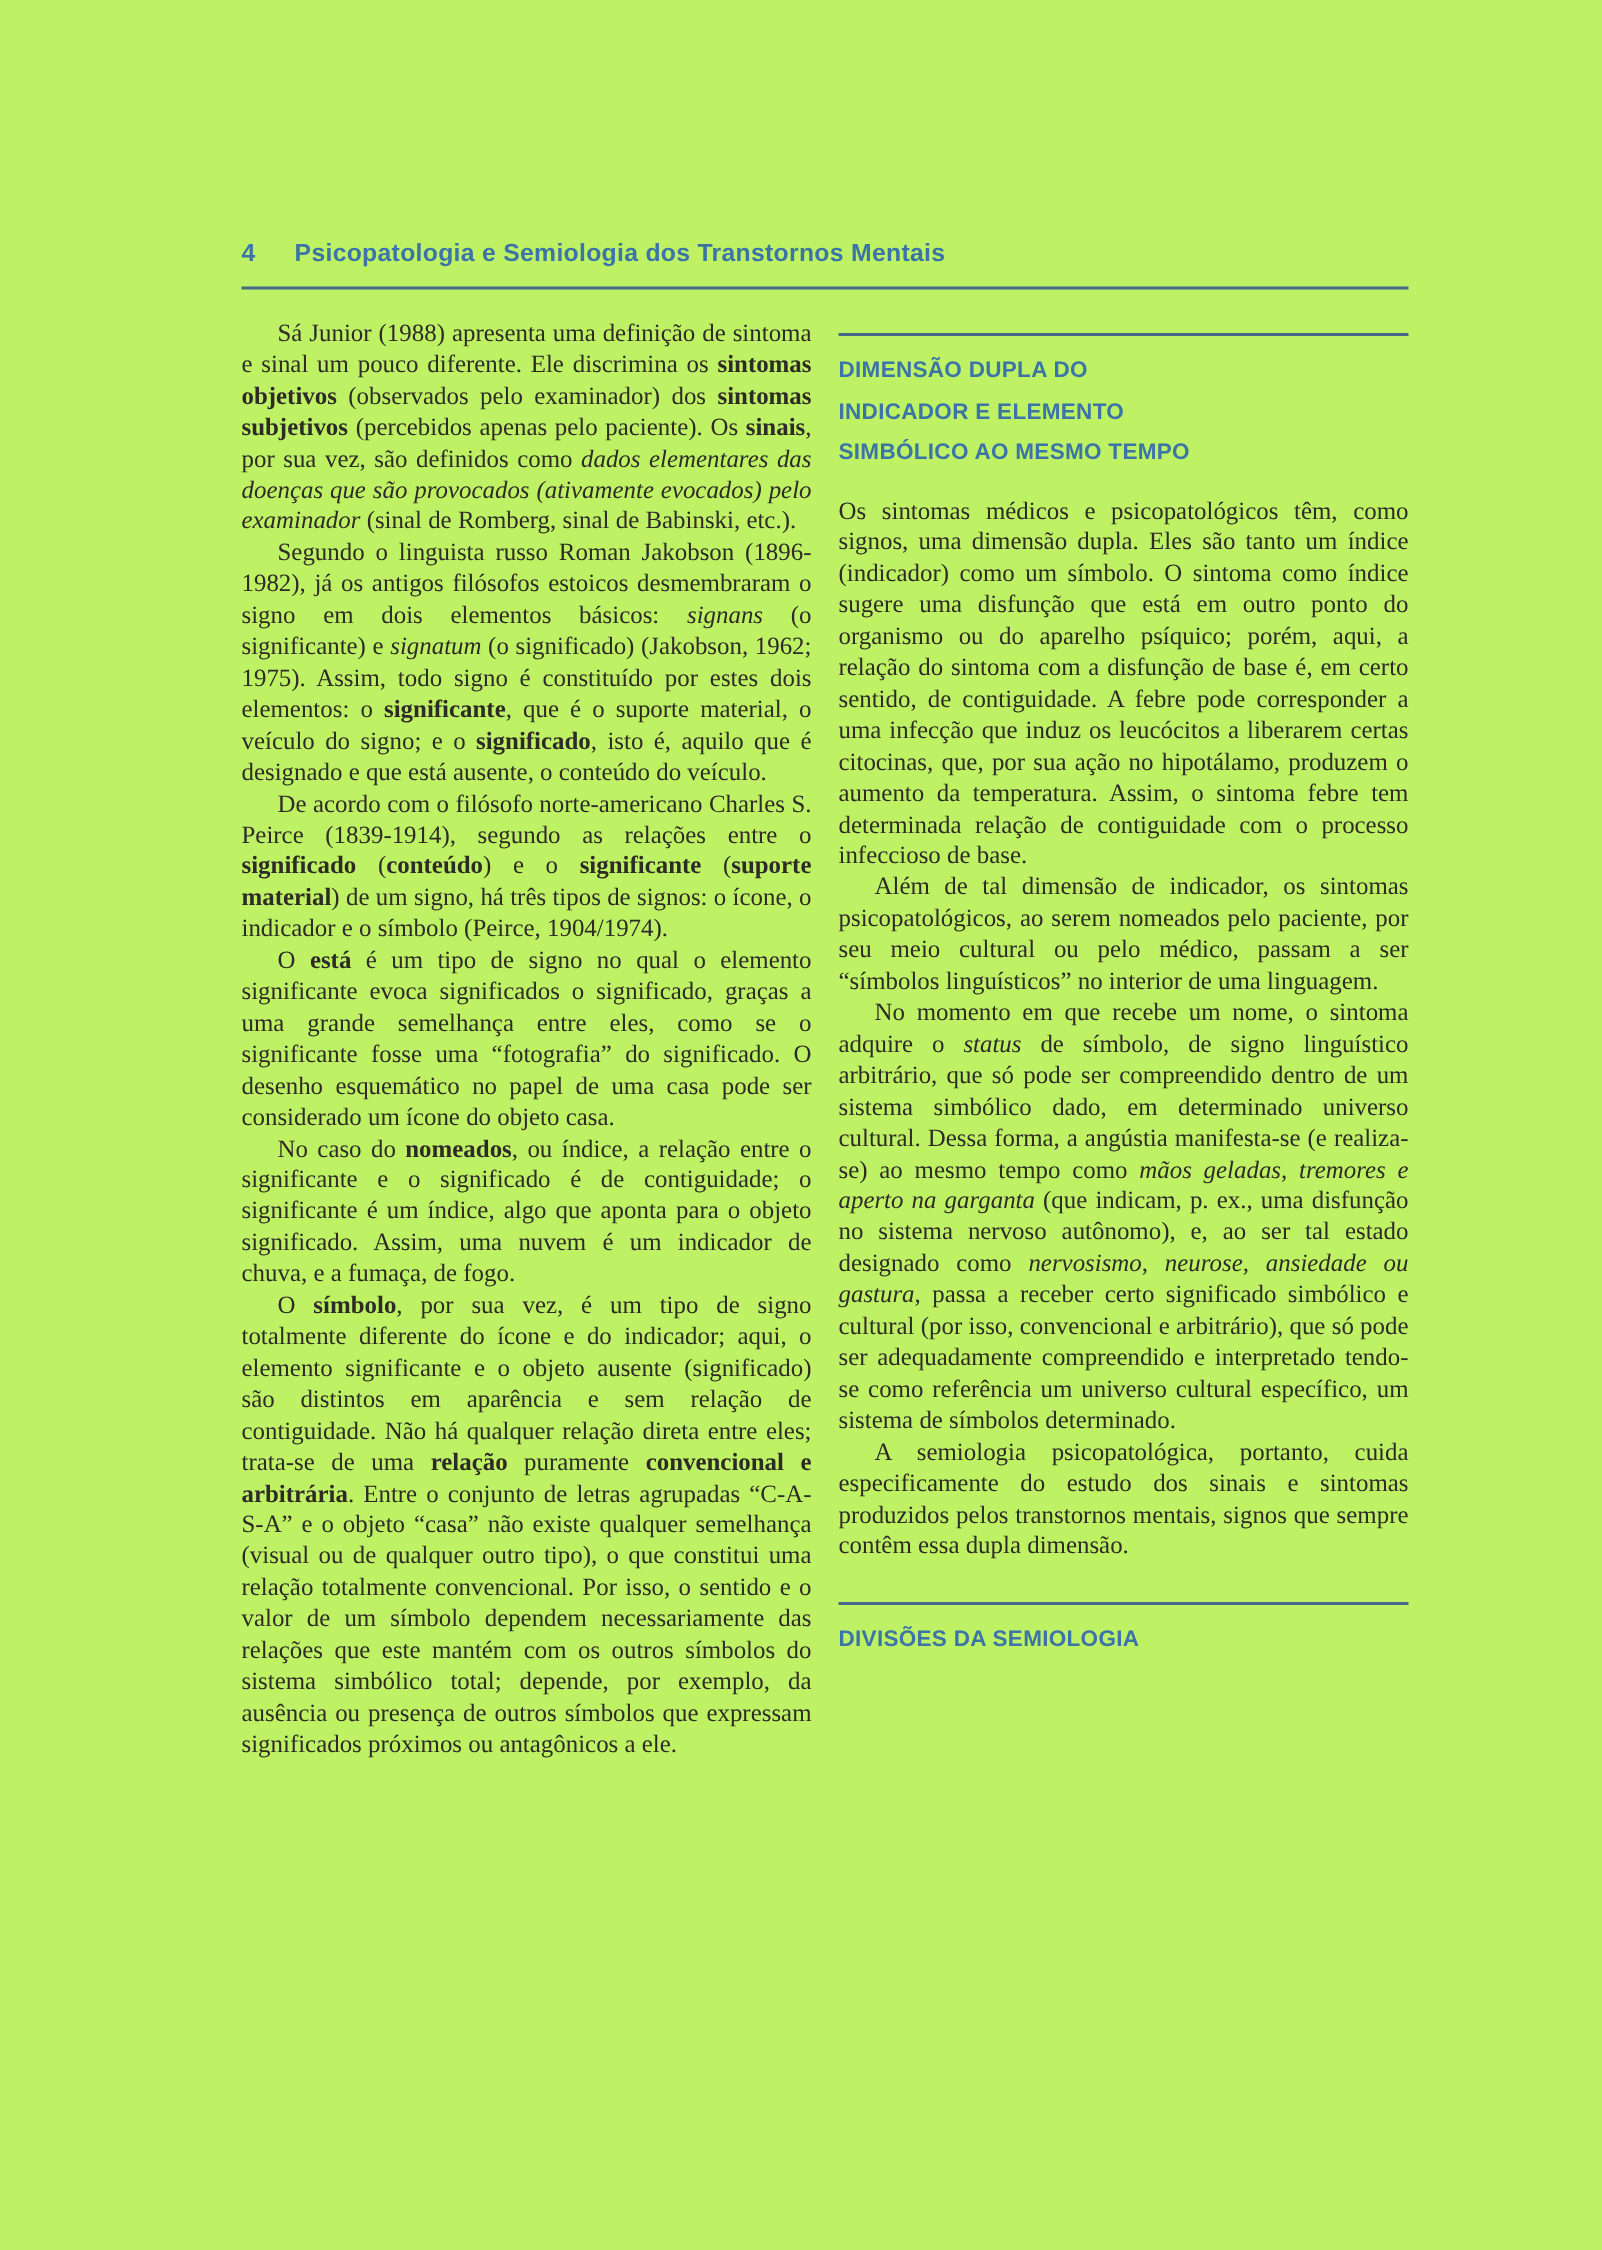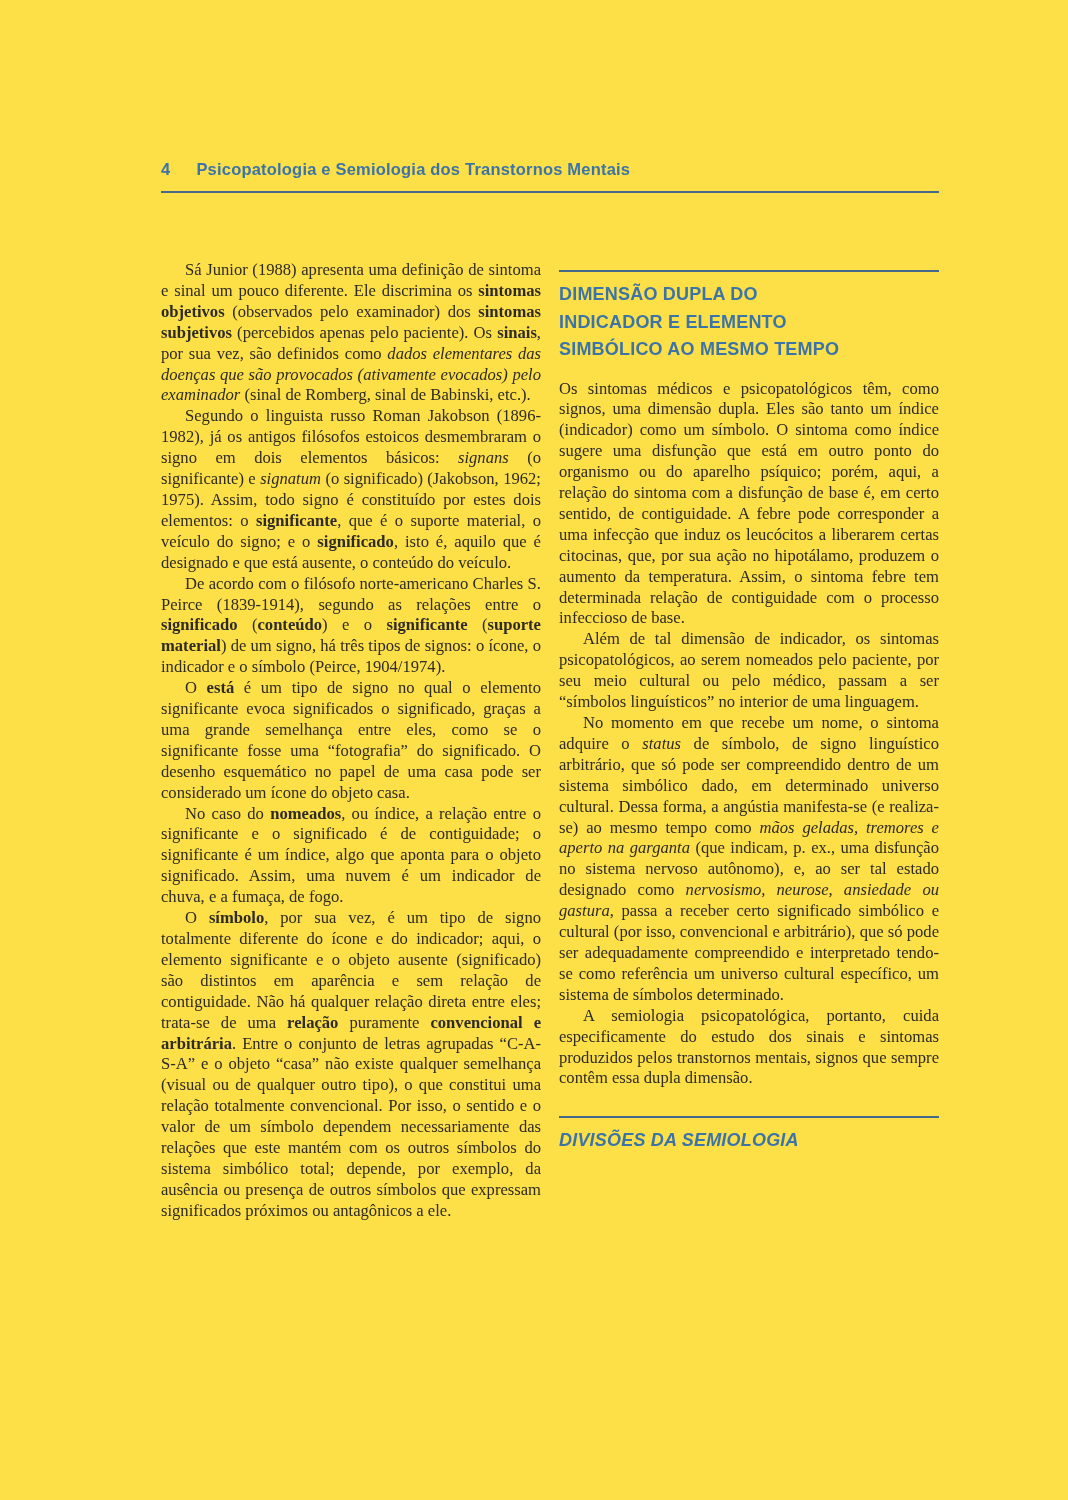--- a/index.html
+++ b/index.html
@@ -1,49 +1,49 @@
 <!DOCTYPE html>
 <html lang="pt"><head>
 <meta charset="utf-8">
 <style>
   html,body{margin:0;padding:0;background:#ffffff;}
   body{width:1068px;height:1500px;overflow:hidden;}
   .page{
-    position:relative;width:1068px;height:1500px;background:#fde047;
+    position:relative;width:1068px;height:1500px;background:#bef264;
     font-family:"Liberation Serif",serif;color:#2e2a26;
   }
   .header{
     position:absolute;left:161px;top:160px;width:778px;
     font-family:"Liberation Sans",sans-serif;font-weight:bold;
     font-size:16.5px;color:#3c74a8;letter-spacing:.2px;white-space:nowrap;
   }
   .pgnum{display:inline-block;margin-right:26px;}
   .header-rule{
     position:absolute;left:161px;top:191px;width:778px;height:0;
     border-top:2px solid #46698b;
   }
   .columns{
     position:absolute;left:161px;top:212px;width:778px;
     display:flex;gap:18px;align-items:flex-start;
   }
-  .col{width:380px;margin-top:48px;}
+  .col{width:380px;}
   .para{
     margin:0;font-size:16.6px;line-height:20.9px;text-align:justify;
     hyphens:auto;-webkit-hyphens:auto;
   }
   .para.indent{text-indent:24px;}
   .b{font-weight:bold;}
   .i{font-style:italic;}
   .sec-rule{border-top:2px solid #46698b;margin:0;}
   .sec1 .sec-rule{margin-top:10px;}
-  .sec2{margin-top:27px;font-style:italic;}
+  .sec2{margin-top:27px;}
   h2.sec-heading{
     margin:9px 0 15px 0;
     font-family:"Liberation Sans",sans-serif;font-weight:bold;
-    font-size:18px;line-height:27.5px;color:#3c74a8;letter-spacing:.2px;
+    font-size:15px;line-height:27.5px;color:#3c74a8;letter-spacing:.2px;
   }
 </style>
 </head>
 <body>
 
 <div class="page">
 
   <div class="header">
     <span class="pgnum">4</span><span class="runtitle">Psicopatologia e Semiologia dos Transtornos Mentais</span>
   </div>

